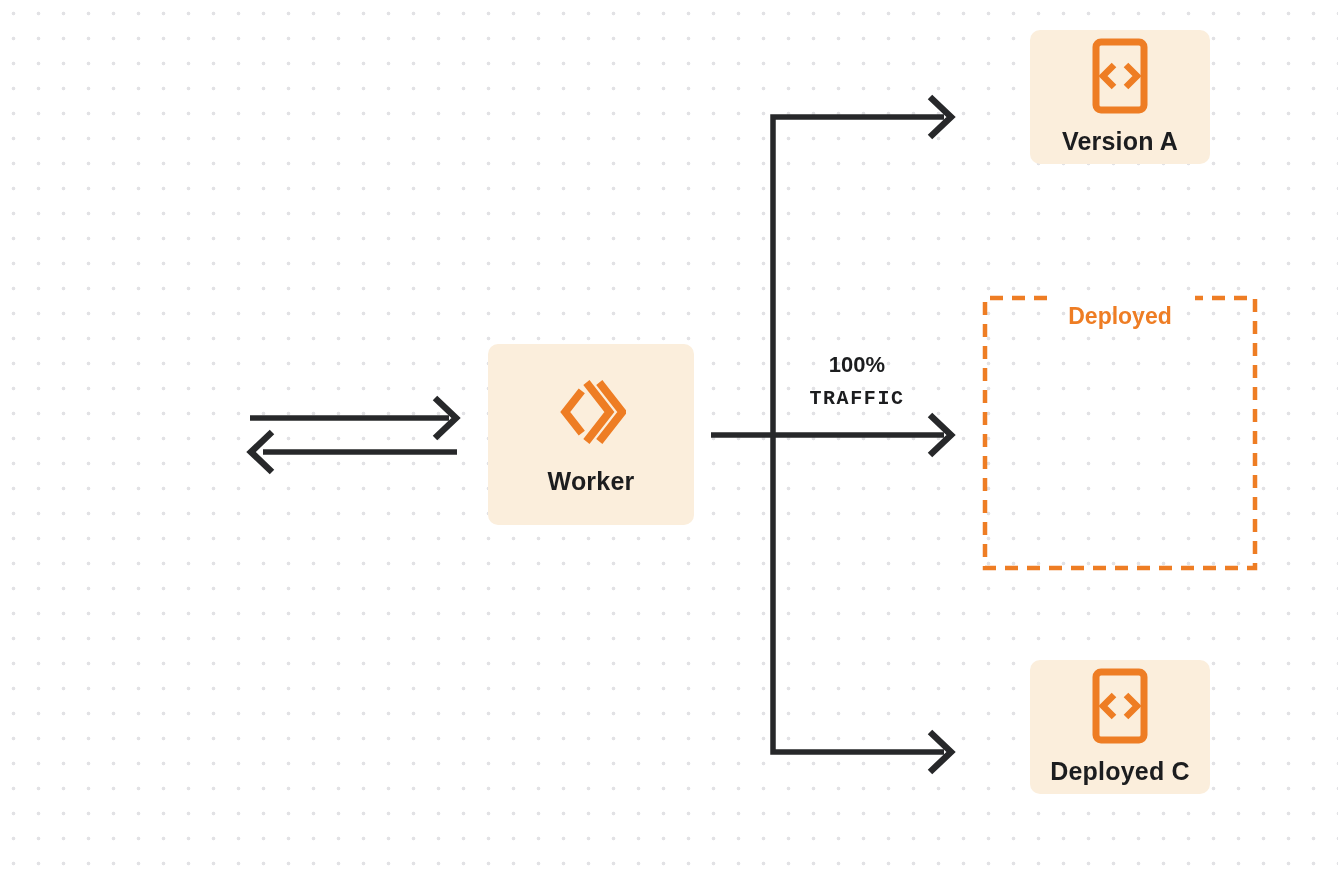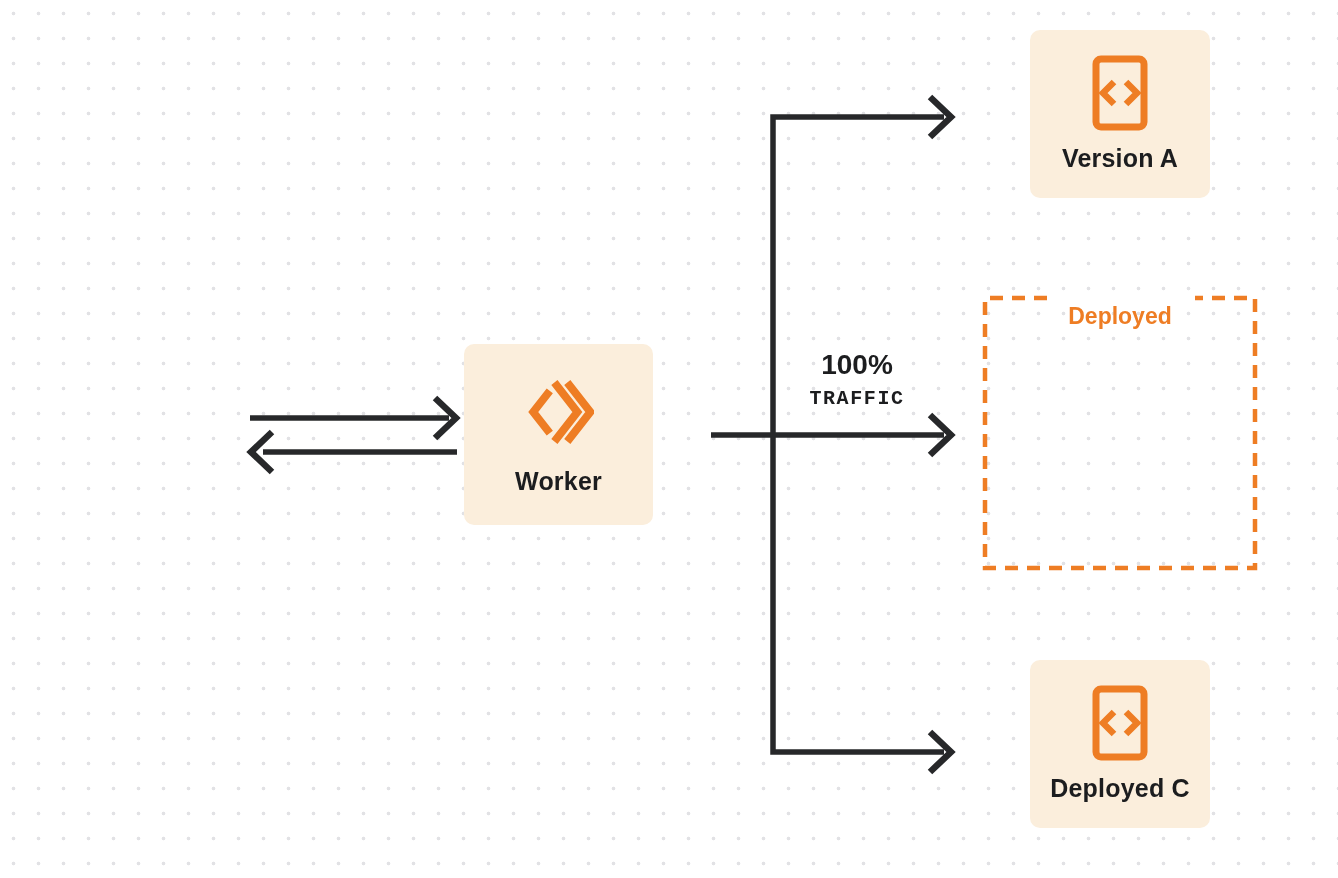--- a/index.html
+++ b/index.html
@@ -37,26 +37,26 @@
     font-weight: bold;
     color: #1c1d1f;
     letter-spacing: 0.2px;
   }
   .client-box {
     left: 30px; top: 343px;
     width: 182px; height: 182px;
     background: #f6f6f7;
   }
   .worker-box {
-    left: 464px; top: 344px;
-    width: 189px; height: 181px;
+    left: 488px; top: 344px;
+    width: 206px; height: 181px;
     background: #fbeedc;
   }
   .version-box {
-    width: 180px; height: 168px;
+    width: 180px; height: 134px;
     background: #fbeedc;
     left: 1030px;
     gap: 13px;
   }
   .version-a { top: 30px; }
   .version-b { top: 345px; }
   .version-c { top: 660px; }
   .deployed-label {
     position: absolute;
     left: 1120px; top: 316px;
@@ -68,21 +68,21 @@
   }
   .traffic-label {
     position: absolute;
     left: 757px; top: 348px;
     width: 200px;
     text-align: center;
     color: #1c1d1f;
     font-weight: bold;
     line-height: 33.5px;
   }
-  .traffic-line1 { font-size: 28px; display: block; }
+  .traffic-line1 { font-size: 22px; display: block; }
   .traffic-line2 { font-size: 20px; display: block; letter-spacing: 1.6px; font-family: Liberation Mono, monospace; }
   .icon-wrap { line-height: 0; }
 </style>
 </head>
 <body>
 
 <div class="stage">
 
   <svg class="overlay" viewBox="0 0 1338 878" aria-hidden="true">
     <g stroke="#27282a" stroke-width="5.5" fill="none" stroke-linejoin="miter">

